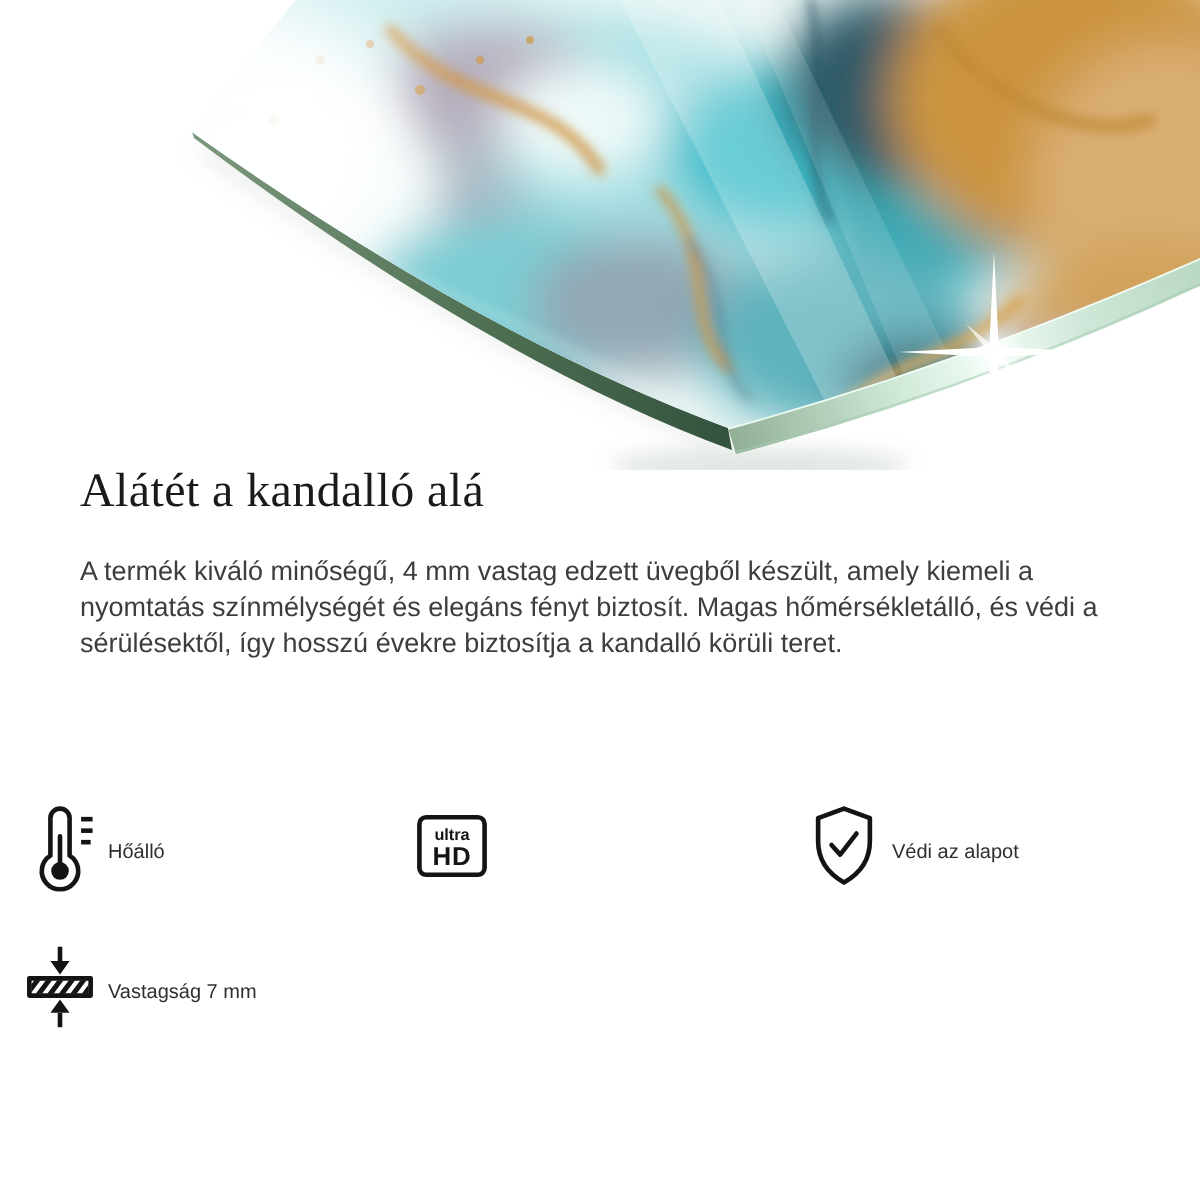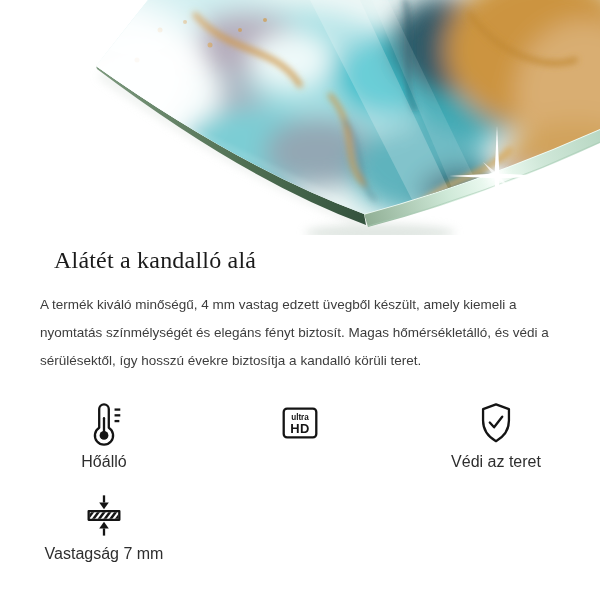--- a/index.html
+++ b/index.html
@@ -1,28 +1,28 @@
 <!DOCTYPE html>
 <html><head>
 <meta charset="utf-8">
 <style>
   html,body{margin:0;padding:0;background:#ffffff;}
   .page{position:relative;width:600px;height:600px;background:#ffffff;overflow:hidden;
         font-family:"Liberation Sans",sans-serif;}
   .hero{position:absolute;top:0;left:0;width:600px;height:235px;}
   .content{position:absolute;left:40px;top:231px;width:528px;}
-  .heading{margin:14px;font-family:"Liberation Serif","DejaVu Serif",serif;font-weight:400;
+  .heading{margin:0;font-family:"Liberation Serif","DejaVu Serif",serif;font-weight:400;
            font-size:24px;line-height:30px;color:#1a1a1a;letter-spacing:.2px;}
-  .desc{margin:16px 0 3px;font-size:13.5px;line-height:28px;color:#3d3d3d;}
+  .desc{margin:16px 0 3px;font-size:13.5px;line-height:18px;color:#3d3d3d;}
   .features{position:absolute;left:6px;top:399px;width:588px;display:grid;
             grid-template-columns:repeat(3,1fr);row-gap:22px;}
-  .feature{display:flex;flex-direction:column;align-items:center;}
+  .feature{display:flex;flex-direction:row;align-items:center;}
   .feature .icon-box{width:48px;height:48px;display:flex;align-items:center;justify-content:center;}
   .feature svg{width:46px;height:46px;}
-  .feature-label{margin-top:8px;font-size:16px;line-height:14px;color:#2e2e2e;text-align:left;}
+  .feature-label{margin-top:8px;font-size:10px;line-height:14px;color:#2e2e2e;text-align:left;}
   .ic{stroke:#141414;fill:none;stroke-width:2.4;stroke-linejoin:round;}
   .icfill{fill:#141414;stroke:none;}
   .ictext{fill:#141414;font-family:"Liberation Sans",sans-serif;font-weight:bold;text-anchor:middle;}
 </style>
 </head>
 <body>
 
 <div class="page">
 
   <svg class="hero" viewBox="0 0 600 235" aria-hidden="true">
@@ -154,21 +154,21 @@
       </div>
     </div>
 
     <div class="feature">
       <div class="icon-box">
         <svg viewBox="0 0 48 48">
           <path class="ic" stroke-width="2.5" d="M24,4.5 L37.5,9.5 V21.5 C37.5,31.5 32,38.5 24,43 C16,38.5 10.5,31.5 10.5,21.5 V9.5 Z"></path>
           <path class="ic" stroke-width="2.6" stroke-linecap="round" d="M17.5,23.5 L22,28.5 L30.5,17.5"></path>
         </svg>
       </div>
-      <div class="feature-label">Védi az teret</div>
+      <div class="feature-label">Védi az alapot</div>
     </div>
 
 
 
     <div class="feature">
       <div class="icon-box">
         <svg viewBox="0 0 48 48">
           <defs>
               <clipPath id="barclip">
                 <rect x="9" y="21" width="30" height="7"></rect>

